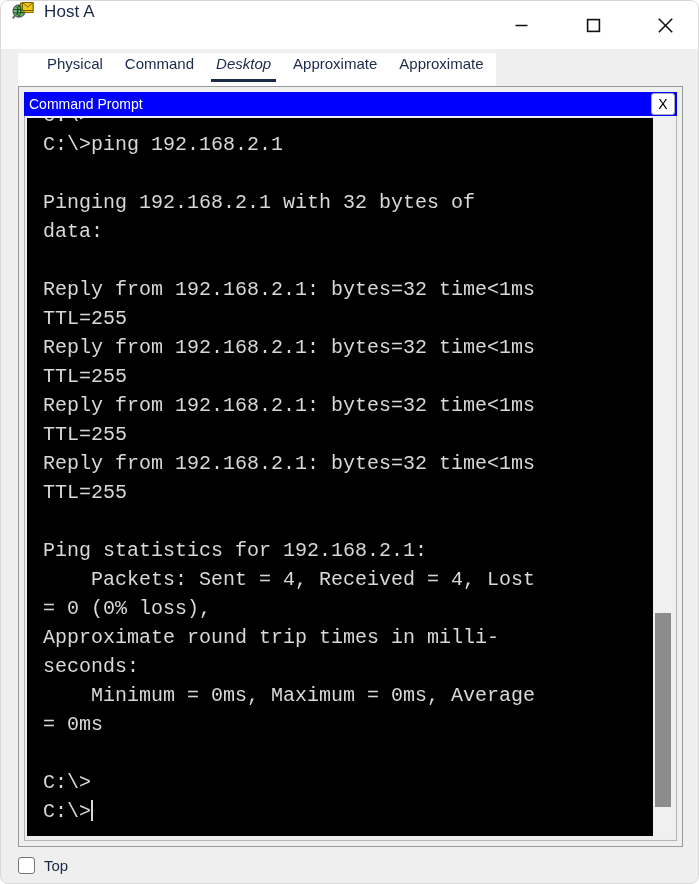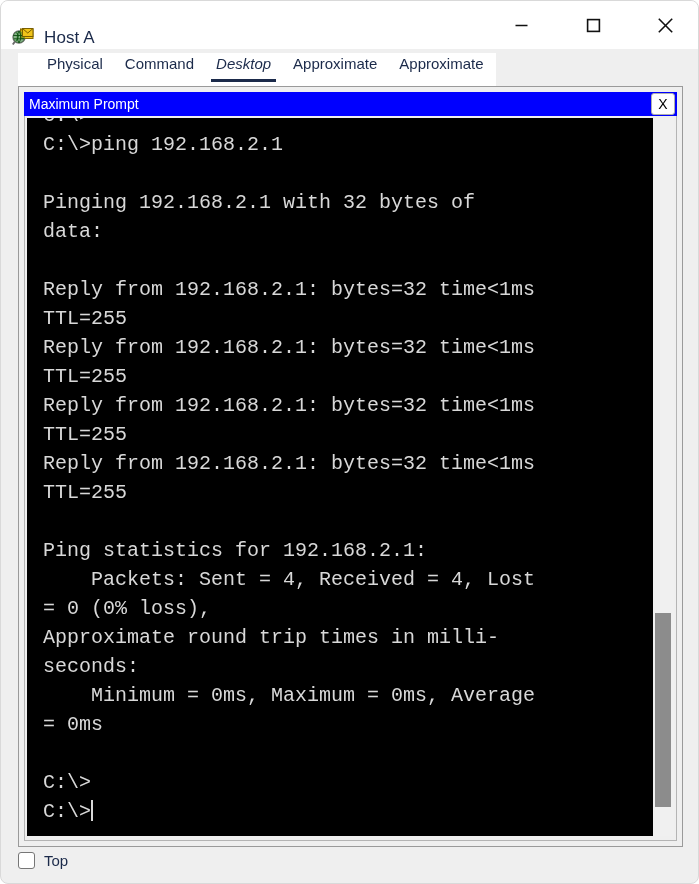--- a/index.html
+++ b/index.html
@@ -27,21 +27,21 @@
   }
 
   
   #titlebar {
     position: absolute;
     left: 0; top: 0;
     width: 699px;
     height: 48px;
     background: #ffffff;
     display: flex;
-    align-items: flex-end;
+    align-items: flex-start;
   }
   #titlebar-left {
     display: flex;
     align-items: center;
     padding-left: 11px;
     flex: 1 1 auto;
     min-width: 0;
   }
   #app-icon {
     width: 22px;
@@ -219,20 +219,21 @@
     background: #8c8c8c;
   }
 
   
   #footer {
     position: absolute;
     left: 17px; top: 851px;
     width: 300px;
     height: 26px;
     display: flex;
+    align-items: center;
   }
   #top-checkbox {
     width: 17px;
     height: 17px;
     box-sizing: border-box;
     background: #ffffff;
     border: 1px solid #767676;
     border-radius: 3px;
     flex: 0 0 auto;
     margin-right: 9px;
@@ -301,21 +302,21 @@
     <button class="tab">
       <span class="tab-label">Approximate</span>
     </button>
   </div>
 
   <div id="desktop-panel">
 
     <div id="cmd-window">
 
       <div id="cmd-titlebar">
-        <span id="cmd-title">Maximum Prompt</span>
+        <span id="cmd-title">Command Prompt</span>
         <button id="cmd-close-button">X</button>
       </div>
 
       <div id="terminal-area">
         <div id="terminal-console">
           <div id="terminal-text"><div class="term-line">C:\&gt;</div><div class="term-line">C:\&gt;ping 192.168.2.1</div><div class="term-line"></div><div class="term-line">Pinging 192.168.2.1 with 32 bytes of</div><div class="term-line">data:</div><div class="term-line"></div><div class="term-line">Reply from 192.168.2.1: bytes=32 time&lt;1ms</div><div class="term-line">TTL=255</div><div class="term-line">Reply from 192.168.2.1: bytes=32 time&lt;1ms</div><div class="term-line">TTL=255</div><div class="term-line">Reply from 192.168.2.1: bytes=32 time&lt;1ms</div><div class="term-line">TTL=255</div><div class="term-line">Reply from 192.168.2.1: bytes=32 time&lt;1ms</div><div class="term-line">TTL=255</div><div class="term-line"></div><div class="term-line">Ping statistics for 192.168.2.1:</div><div class="term-line">    Packets: Sent = 4, Received = 4, Lost</div><div class="term-line">= 0 (0% loss),</div><div class="term-line">Approximate round trip times in milli-</div><div class="term-line">seconds:</div><div class="term-line">    Minimum = 0ms, Maximum = 0ms, Average</div><div class="term-line">= 0ms</div><div class="term-line"></div><div class="term-line">C:\&gt;</div><div class="term-line">C:\&gt;<span id="terminal-cursor"></span></div></div>
         </div>
         <div id="terminal-scrollbar">
           <div id="terminal-scrollbar-thumb" style="height: 194px; top: 495px;"></div>
         </div>

